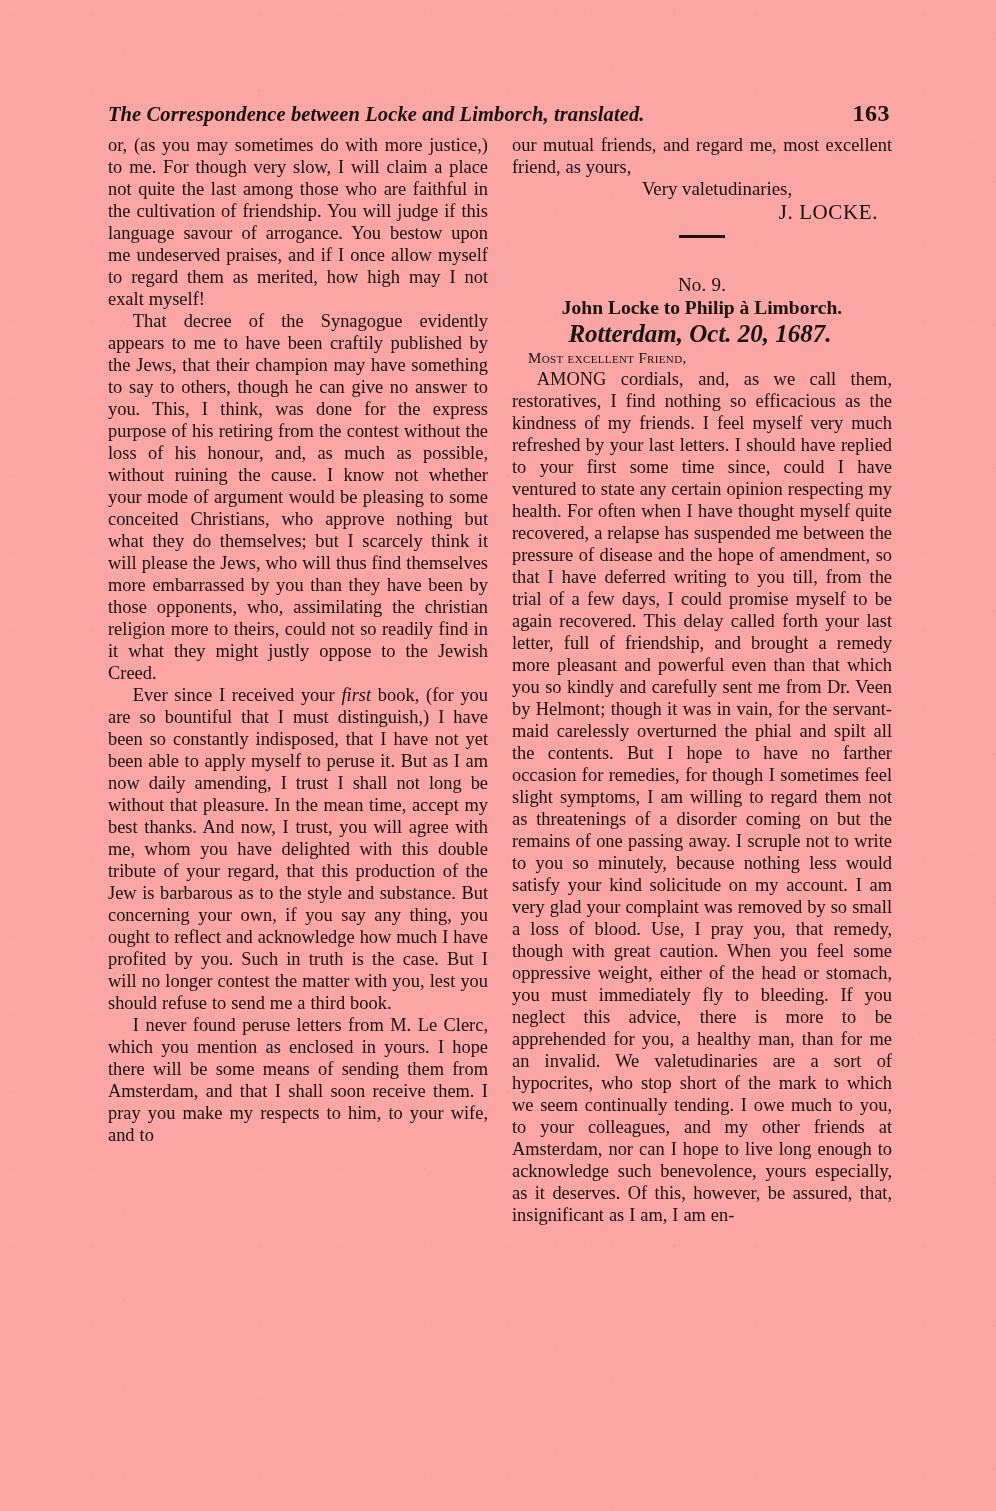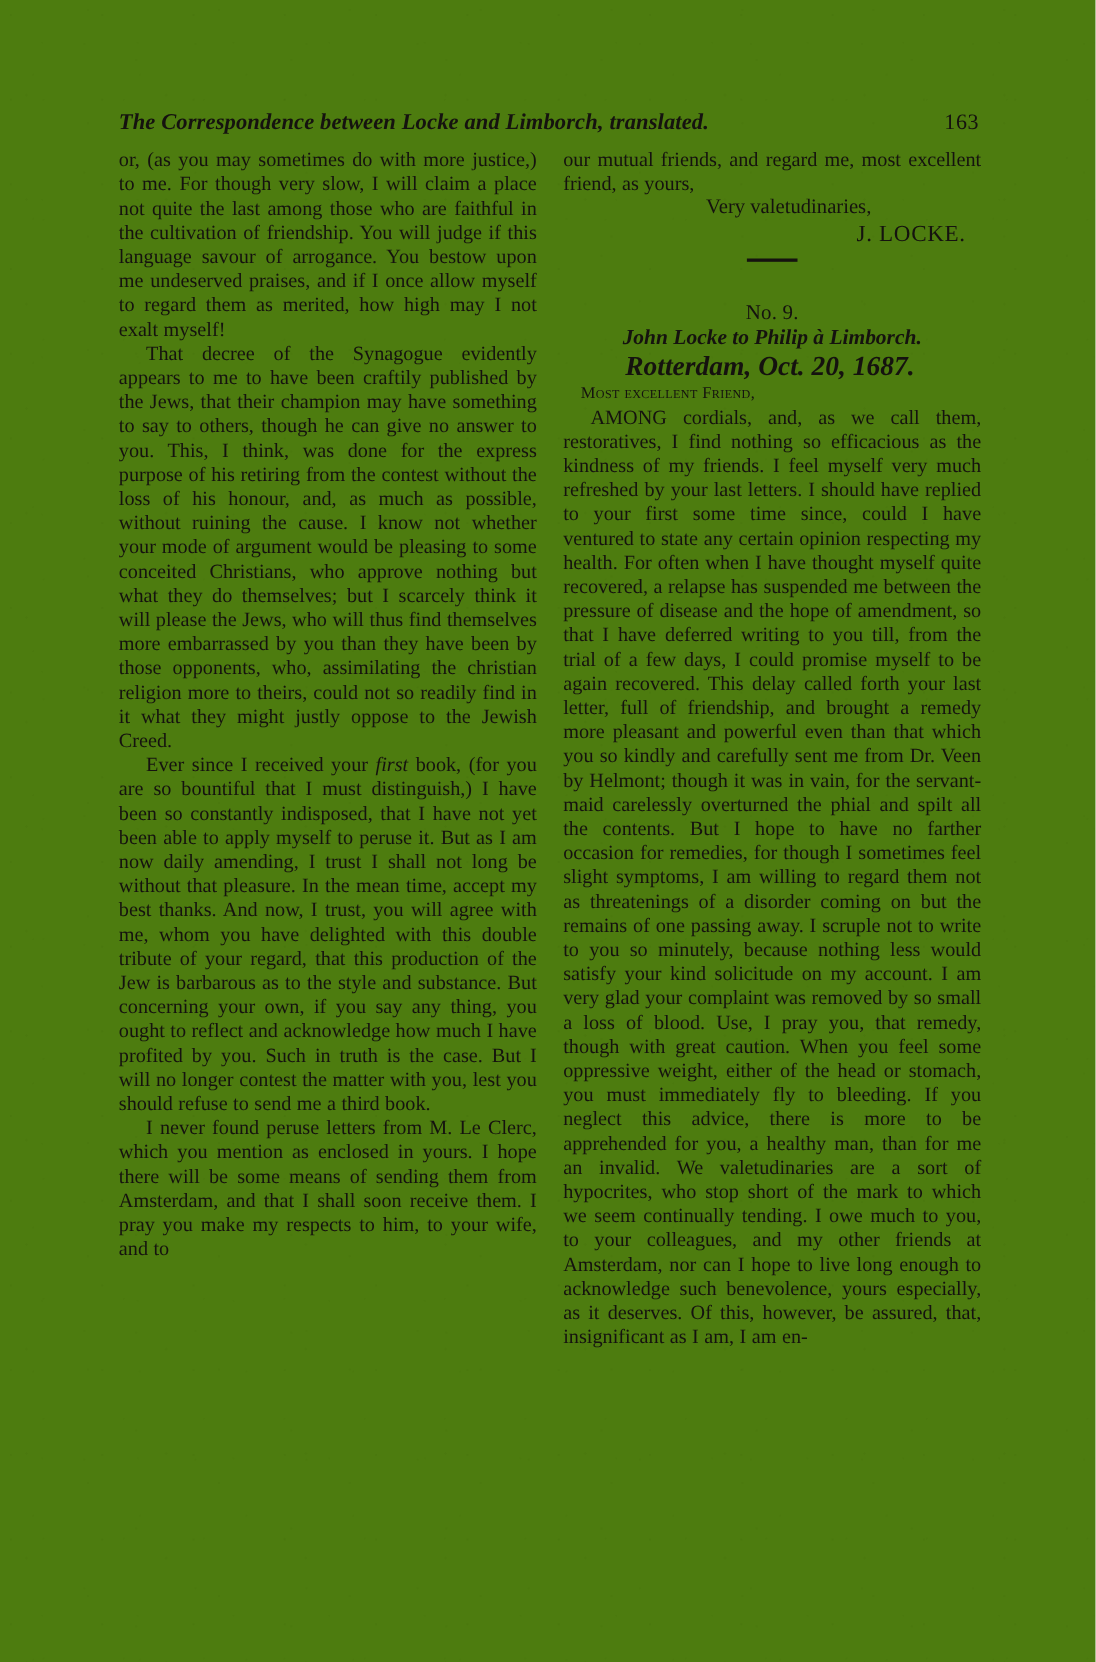--- a/index.html
+++ b/index.html
@@ -11,21 +11,21 @@
   body {
     font-family: "Liberation Serif", "DejaVu Serif", serif;
     color: #15120f;
   }
 
   #page {
     position: relative;
     width: 996px;
     height: 1511px;
     margin: 0 auto;
-    background: #4d7c0f;
+    background: #fca5a5;
     overflow: hidden;
   }
 
   
   #page::before {
     content: "";
     position: absolute;
     inset: 0;
     pointer-events: none;
     background:
@@ -56,22 +56,22 @@
 
   #head-title {
     font-style: italic;
     font-weight: bold;
     font-size: 20.5px;
     letter-spacing: 0.1px;
     white-space: nowrap;
   }
 
   #head-folio {
-    font-weight: normal;
-    font-size: 20px;
+    font-weight: bold;
+    font-size: 24px;
     letter-spacing: 0.5px;
   }
 
   
   #columns {
     position: absolute;
     left: 108px;
     top: 134px;
     width: 784px;
     display: flex;
@@ -115,21 +115,20 @@
   .letter-number {
     text-align: center;
     font-size: 19px;
     margin-bottom: 1px;
     letter-spacing: 0.2px;
     margin-top: 36px;
   }
 
   .letter-to {
     text-align: center;
-    font-style: italic;
     font-weight: bold;
     font-size: 19.5px;
     margin-bottom: 1px;
   }
 
   .letter-place {
     text-align: center;
     font-style: italic;
     font-weight: bold;
     font-size: 25px;

